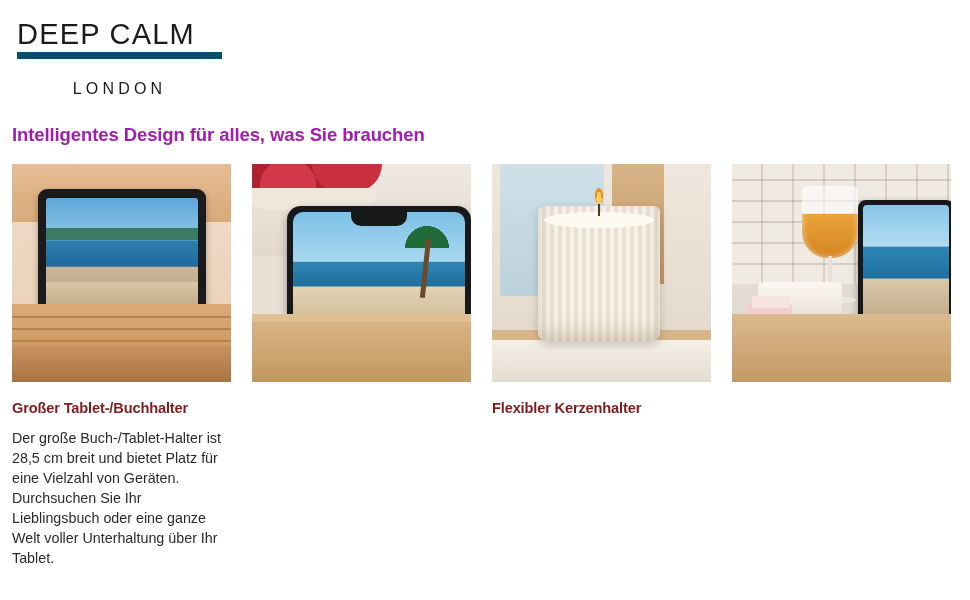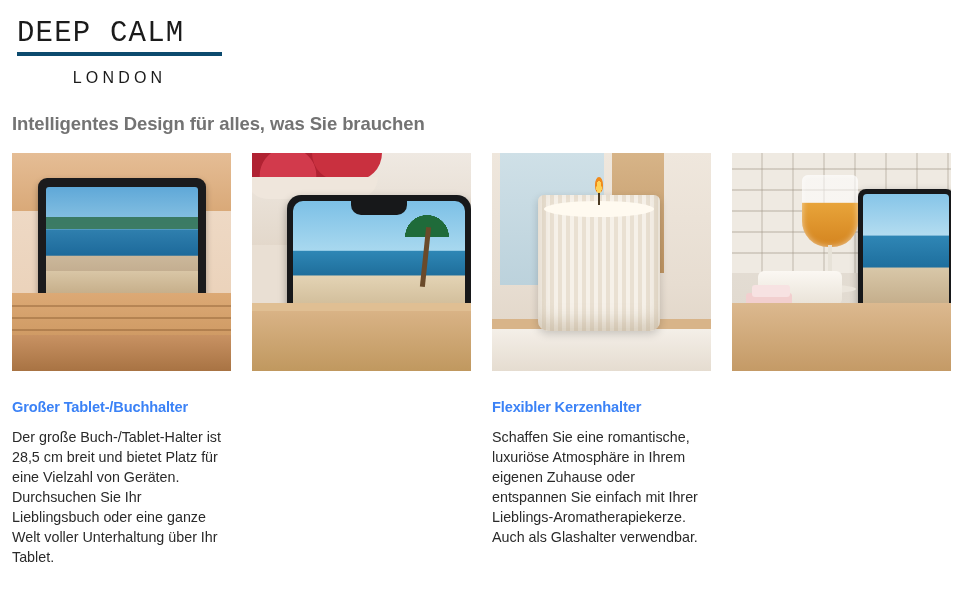--- a/index.html
+++ b/index.html
@@ -26,39 +26,39 @@
   .brand {
     padding-top: 18px;
     padding-left: 5px;
   }
   .brand-main {
     font-size: 29px;
     letter-spacing: 1.2px;
     font-weight: 400;
     color: #1b1b1b;
     line-height: 1.12;
-    font-family: Liberation Mono, monospace;
+    font-family: Liberation Sans, sans-serif;
   }
   .brand-sub {
     font-size: 16px;
     letter-spacing: 4.2px;
     color: #1b1b1b;
     text-align: center;
     width: 205px;
     margin-top: 2px;
-    border-top: 4px solid #0c4a6e;
-    padding-top: 13px;
+    border-top: 7px solid #0c4a6e;
+    padding-top: 21px;
   }
 
   
   .section-heading {
     margin-top: 26px;
     font-size: 18.5px;
     font-weight: 700;
-    color: #737373;
+    color: #a21caf;
     letter-spacing: -0.1px;
   }
 
   
   .cards {
     display: flex;
     gap: 21px;
     margin-top: 18px;
   }
   .card {
@@ -66,24 +66,24 @@
     flex: 0 0 219px;
   }
   .card-img {
     width: 219px;
     height: 218px;
     overflow: hidden;
     position: relative;
     background: #ddd;
   }
   .card-title {
-    margin-top: 28px;
+    margin-top: 18px;
     font-size: 14.6px;
     font-weight: 700;
-    color: #3b82f6;
+    color: #7f1d1d;
     letter-spacing: -0.15px;
   }
   .card-body {
     margin-top: 12px;
     font-size: 14.3px;
     line-height: 20px;
     color: #2a2a2a;
   }
 
   
@@ -321,21 +321,20 @@
         <div class="bgpanel"></div>
         <div class="woodblock"></div>
         <div class="tray3"></div>
         <div class="cloth"></div>
         <div class="jar"></div>
         <div class="wax"></div>
         <div class="wick"></div>
         <div class="flame"></div>
       </div>
       <div class="card-title">Flexibler Kerzenhalter</div>
-      <div class="card-body">Schaffen Sie eine romantische, luxuriöse Atmosphäre in Ihrem eigenen Zuhause oder entspannen Sie einfach mit Ihrer Lieblings-Aromatherapiekerze. Auch als Glashalter verwendbar.</div>
     </div>
 
     <div class="card">
       <div class="card-img img4">
         <div class="tile"></div>
         <div class="tablet4">
             <div class="tscreen"></div>
           </div>
         <div class="glass-bowl"></div>
         <div class="glass-stem"></div>

